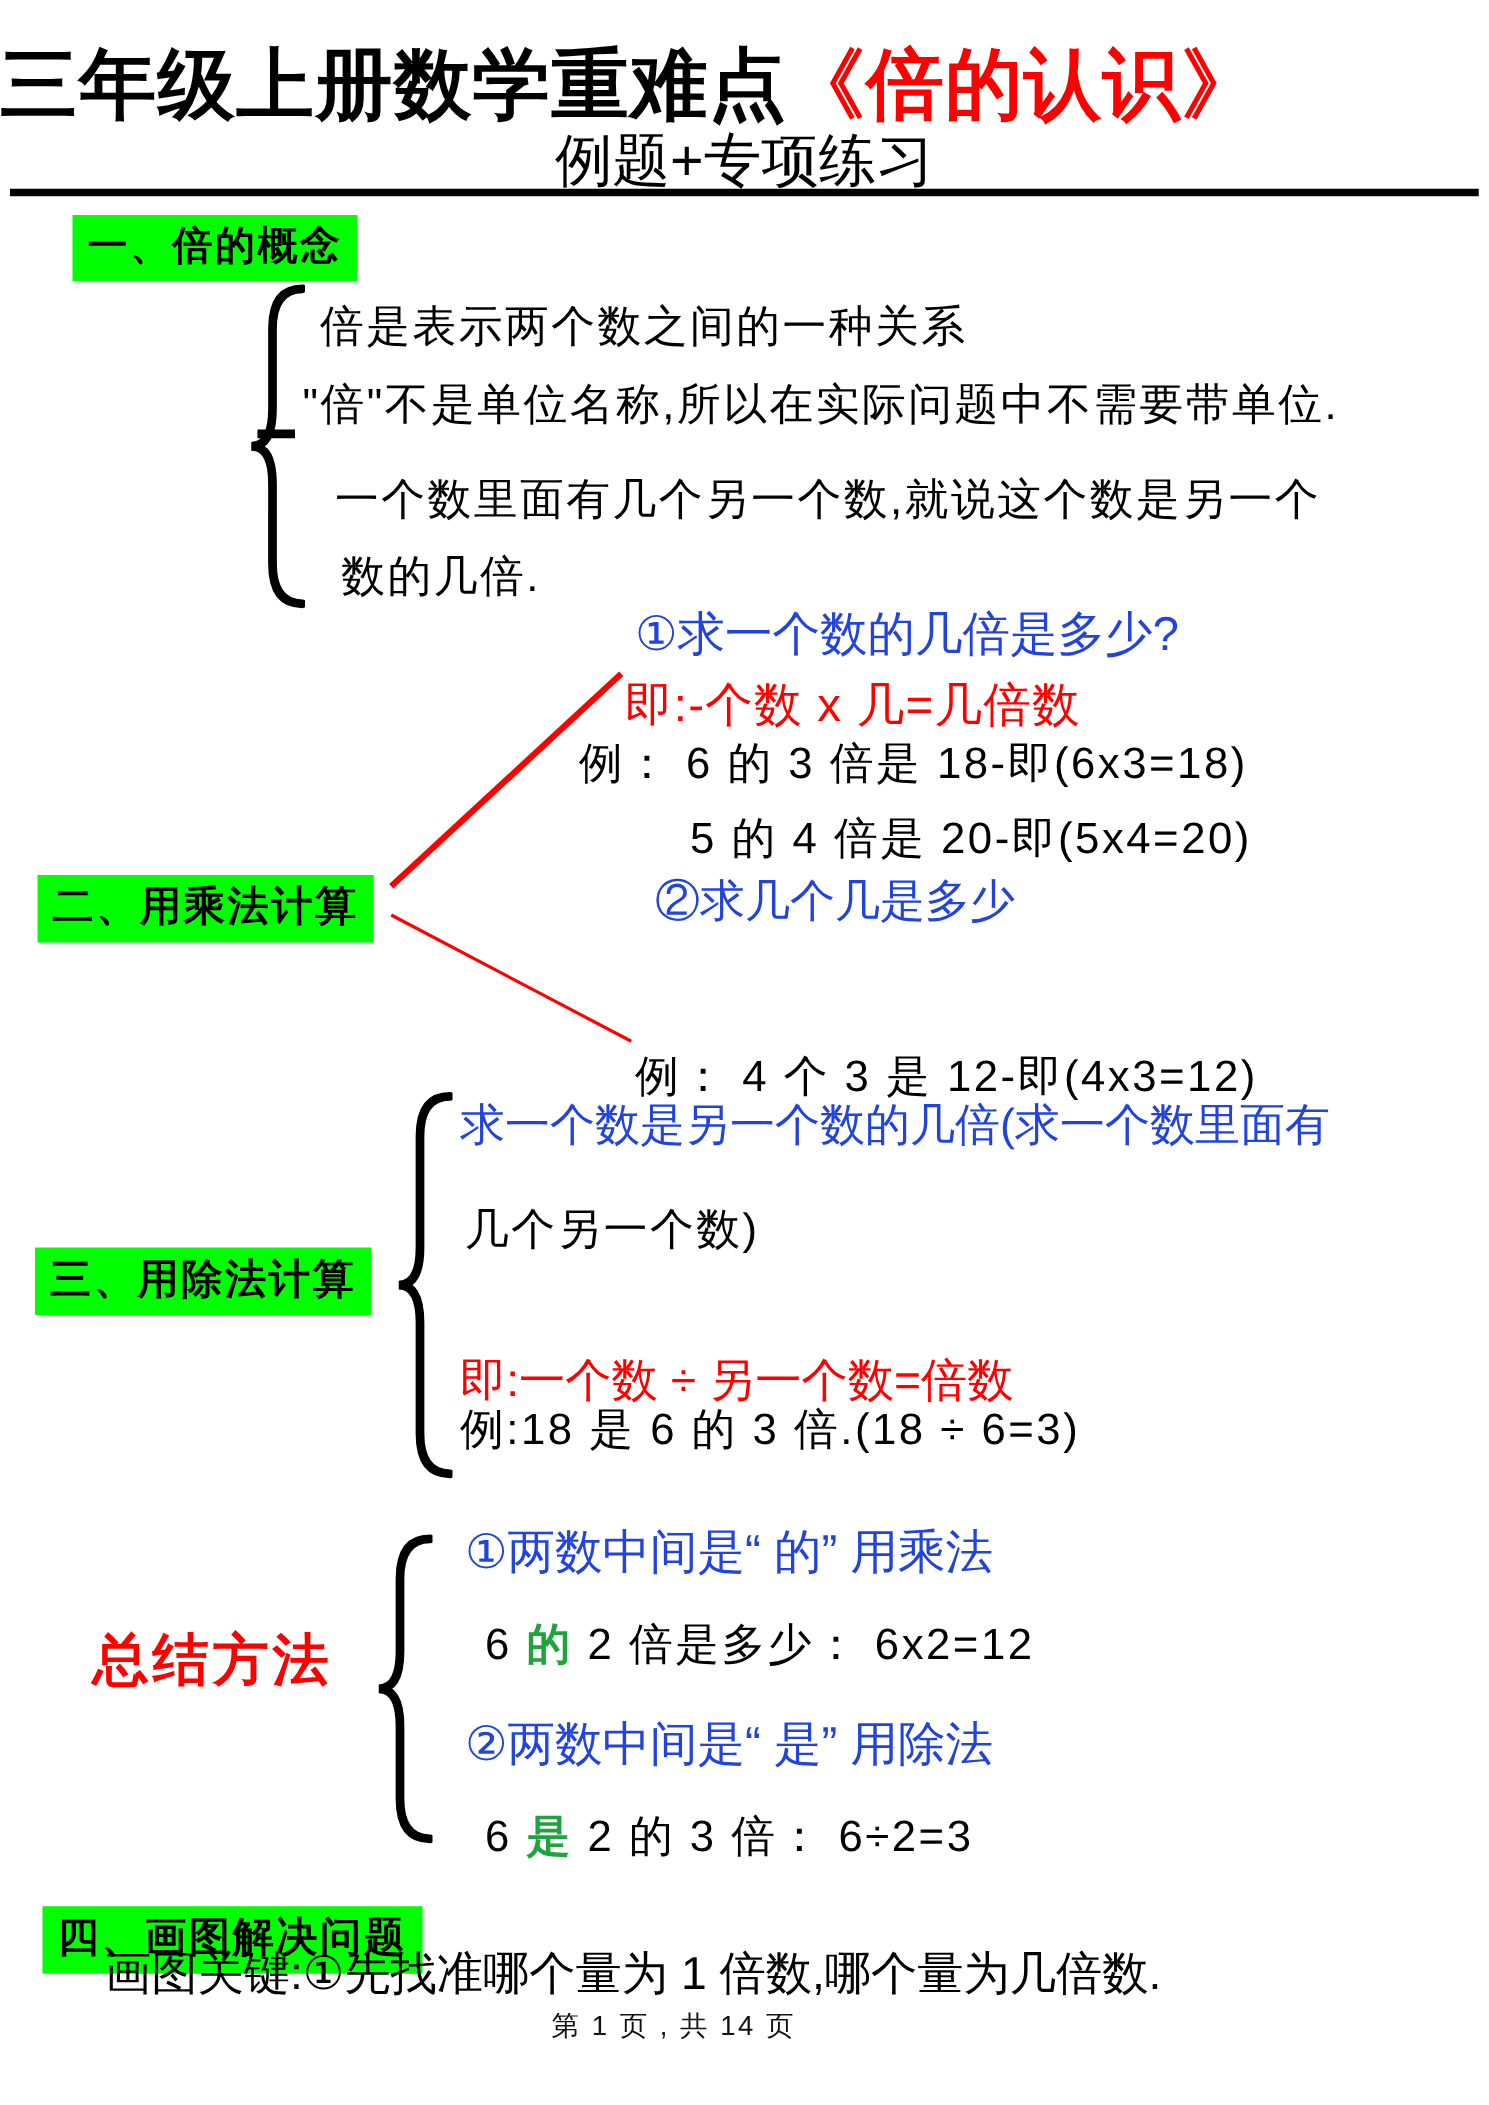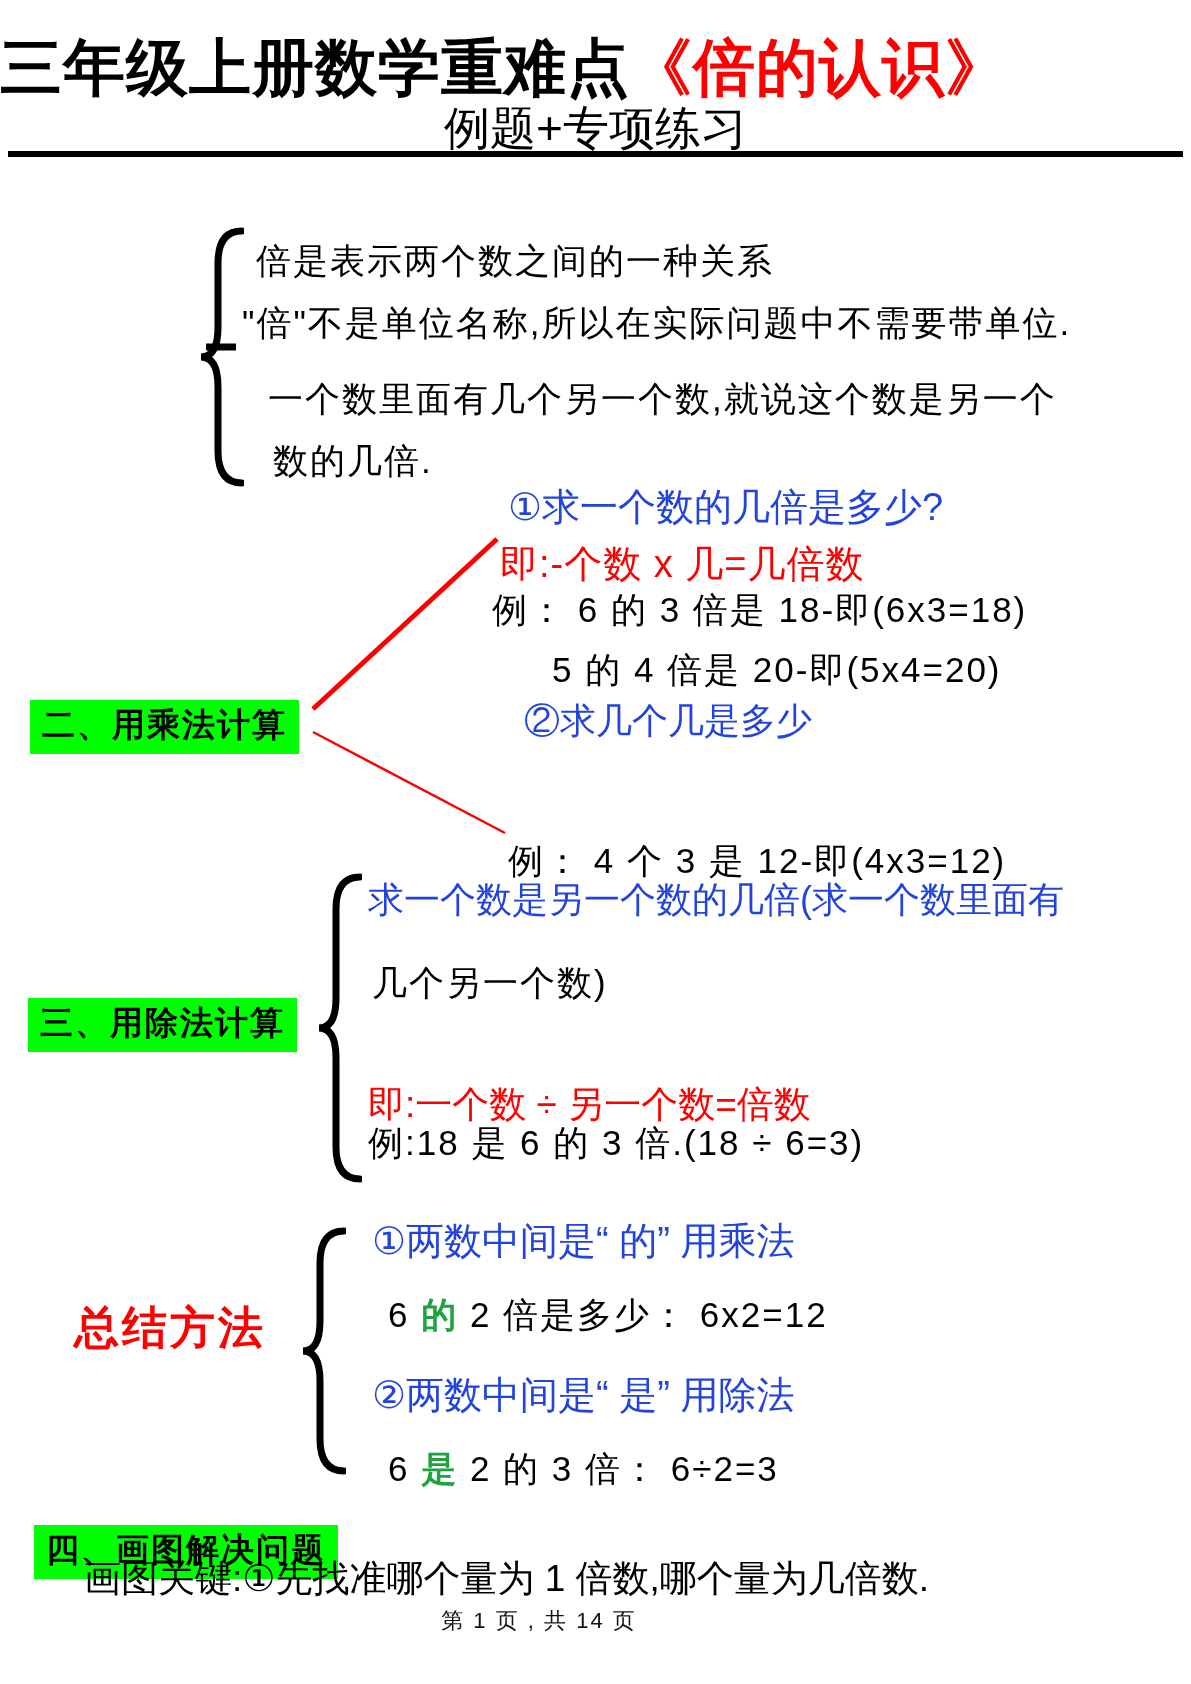--- a/index.html
+++ b/index.html
@@ -44,21 +44,21 @@
   .body-txt{font-size:35px;letter-spacing:2px;}
   .c-line1{top:238px;left:256px;}
   .c-line2{top:300px;left:242px;}
   .c-line3{top:376px;left:268px;}
   .c-line4{top:438px;left:273px;}
   .blue{color:#2244dd;}
   .red-t{color:#ff0000;}
   .key-g{color:#1fa33c;font-weight:bold;}
   .m-point1{top:482px;left:508px;font-size:38px;}
   .m-formula{top:539px;left:500px;font-size:38px;letter-spacing:1px;}
-  .m-ex1a{top:587px;left:492px;}
+  .m-ex1a{top:587px;left:463px;}
   .m-ex1b{top:647px;left:552px;}
   .m-point2{top:697px;left:524px;font-size:36px;font-family:Liberation Serif, serif;}
   .m-ex2{top:838px;left:508px;}
   .d-line1{top:876px;left:368px;font-size:36px;}
   .d-line2{top:960px;left:372px;}
   .d-formula{top:1040px;left:368px;font-size:37px;margin-top:40px;}
   .d-ex{top:1120px;left:368px;}
   .sum-label{top:1298px;left:74px;font-size:45px;font-weight:bold;color:#ff0000;letter-spacing:3px;}
   .sum-rule1{top:1216px;left:372px;font-size:38px;}
   .sum-ex1{top:1292px;left:388px;}
@@ -77,20 +77,21 @@
 <body>
 
 <div class="page">
 
   <div class="abs title">
     <span>三年级上册数学重难点</span><span class="red">《倍的认识》</span>
   </div>
   <div class="abs subtitle">例题+专项练习</div>
   <div class="rule"></div>
 
+  <div class="abs hl hl1">一、倍的概念</div>
 
   <svg class="brace" style="left:198px;top:226px;" width="46" height="262" viewBox="0 0 46 262">
     <path d="M44,5 Q20,5 20,37 L20,101 Q20,131 3,131 Q20,131 20,161 L20,225 Q20,257 44,257" fill="none" stroke="#000" stroke-width="7" stroke-linecap="round"></path>
   </svg>
 
   <div class="abs body-txt c-line1">倍是表示两个数之间的一种关系</div>
   <div class="abs body-txt c-line2">"倍"不是单位名称,所以在实际问题中不需要带单位.</div>
   <div class="abs body-txt c-line3">一个数里面有几个另一个数,就说这个数是另一个</div>
   <div class="abs body-txt c-line4">数的几倍.</div>
 

